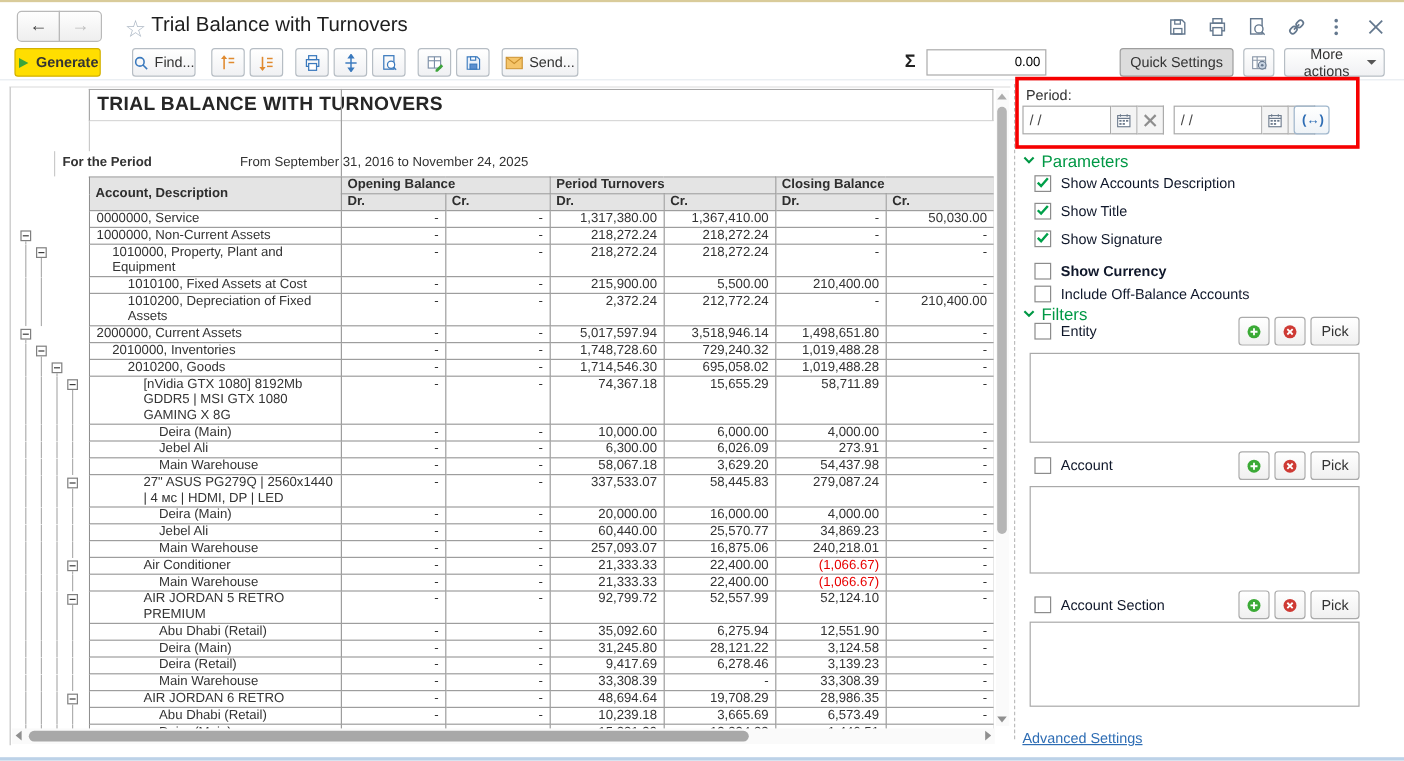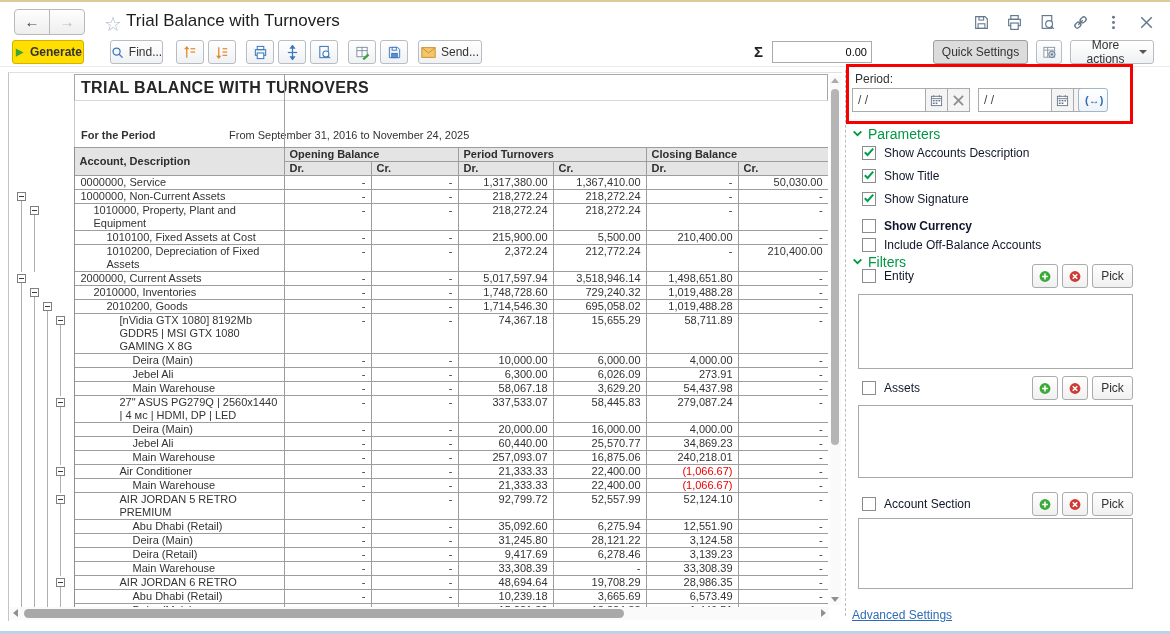--- a/index.html
+++ b/index.html
@@ -42,21 +42,21 @@
   .content { position:absolute; top:68px; left:0; right:0; bottom:0; }
   .splitter { position:absolute; left:845px; top:2px; bottom:18px; width:0; border-left:1px dashed #BDBDBD; }
 
   
   .report-panel { position:absolute; left:8px; top:4px; width:834px; height:549px;
                   border-left:1px solid #C4C4C4; border-top:1px solid #E0E0E0; overflow:hidden; background:#fff; }
   .sheet { position:absolute; left:0; top:1px; width:819px; height:534px; overflow:hidden; }
   .sheet-title { margin-left:65px; width:754px; height:27px; border:1px solid #A8A8A8; border-bottom-color:#D8D8D8;
                  font-size:16px; font-weight:bold; letter-spacing:0.3px; color:#262626; line-height:25px; padding-left:6px; }
   .sheet-gap { margin-left:65px; width:754px; height:25px; border-left:1px solid #CACACA; }
-  .sheet-period { margin-left:65px; width:754px; height:21px; border-left:1px solid #CACACA; position:relative;
+  .sheet-period { margin-left:36px; width:754px; height:21px; border-left:1px solid #CACACA; position:relative;
                   font-size:11px; font-weight:bold; padding-left:6px; line-height:18px; }
   .sheet-period .val { position:absolute; left:154px; top:0; font-weight:normal; }
   .vline { position:absolute; left:275px; top:0; width:1px; height:73px; background:#A0A0A0; z-index:4; pointer-events:none; }
 
   table.rpt { border-collapse:collapse; table-layout:fixed; width:819px; font-size:11px; }
   table.rpt td, table.rpt th { border:1px solid #9D9D9D; padding:0 5px; line-height:13px; vertical-align:top;
                                overflow:hidden; font-weight:normal; text-align:left; }
   table.rpt thead th { background:#E4E4E4; font-weight:bold; color:#2E2E2E; vertical-align:middle; }
   table.rpt td.gut, table.rpt th.gut { border:none; border-right:1px solid #8F8F8F; position:relative; padding:0; background:#fff; }
   table.rpt td.num { text-align:right; }
@@ -839,21 +839,21 @@
             <svg viewBox="0 0 14 14">
               <circle cx="7" cy="7" r="6.3" fill="#CE3A34"></circle>
               <line x1="4.4" y1="4.4" x2="9.6" y2="9.6" stroke="#fff" stroke-width="1.8"></line>
               <line x1="9.6" y1="4.4" x2="4.4" y2="9.6" stroke="#fff" stroke-width="1.8"></line>
             </svg>
           </button>
           <button class="pickbtn" style="left: 242px; top: 196px;">Pick</button>
           <div class="listbox" style="top: 226px; height: 75px;"></div>
           <div class="chkrow" style="top: 312px;">
             <span class="chkbox"></span>
-            <span class="flt-label">Assets</span>
+            <span class="flt-label">Account</span>
           </div>
           <button class="iconbtn" style="left: 182px; top: 308px;">
             <svg viewBox="0 0 14 14">
               <circle cx="7" cy="7" r="6.3" fill="#3BAA36"></circle>
               <line x1="7" y1="3.6" x2="7" y2="10.4" stroke="#fff" stroke-width="1.8"></line>
               <line x1="3.6" y1="7" x2="10.4" y2="7" stroke="#fff" stroke-width="1.8"></line>
             </svg>
           </button>
           <button class="iconbtn" style="left: 212px; top: 308px;">
             <svg viewBox="0 0 14 14">

